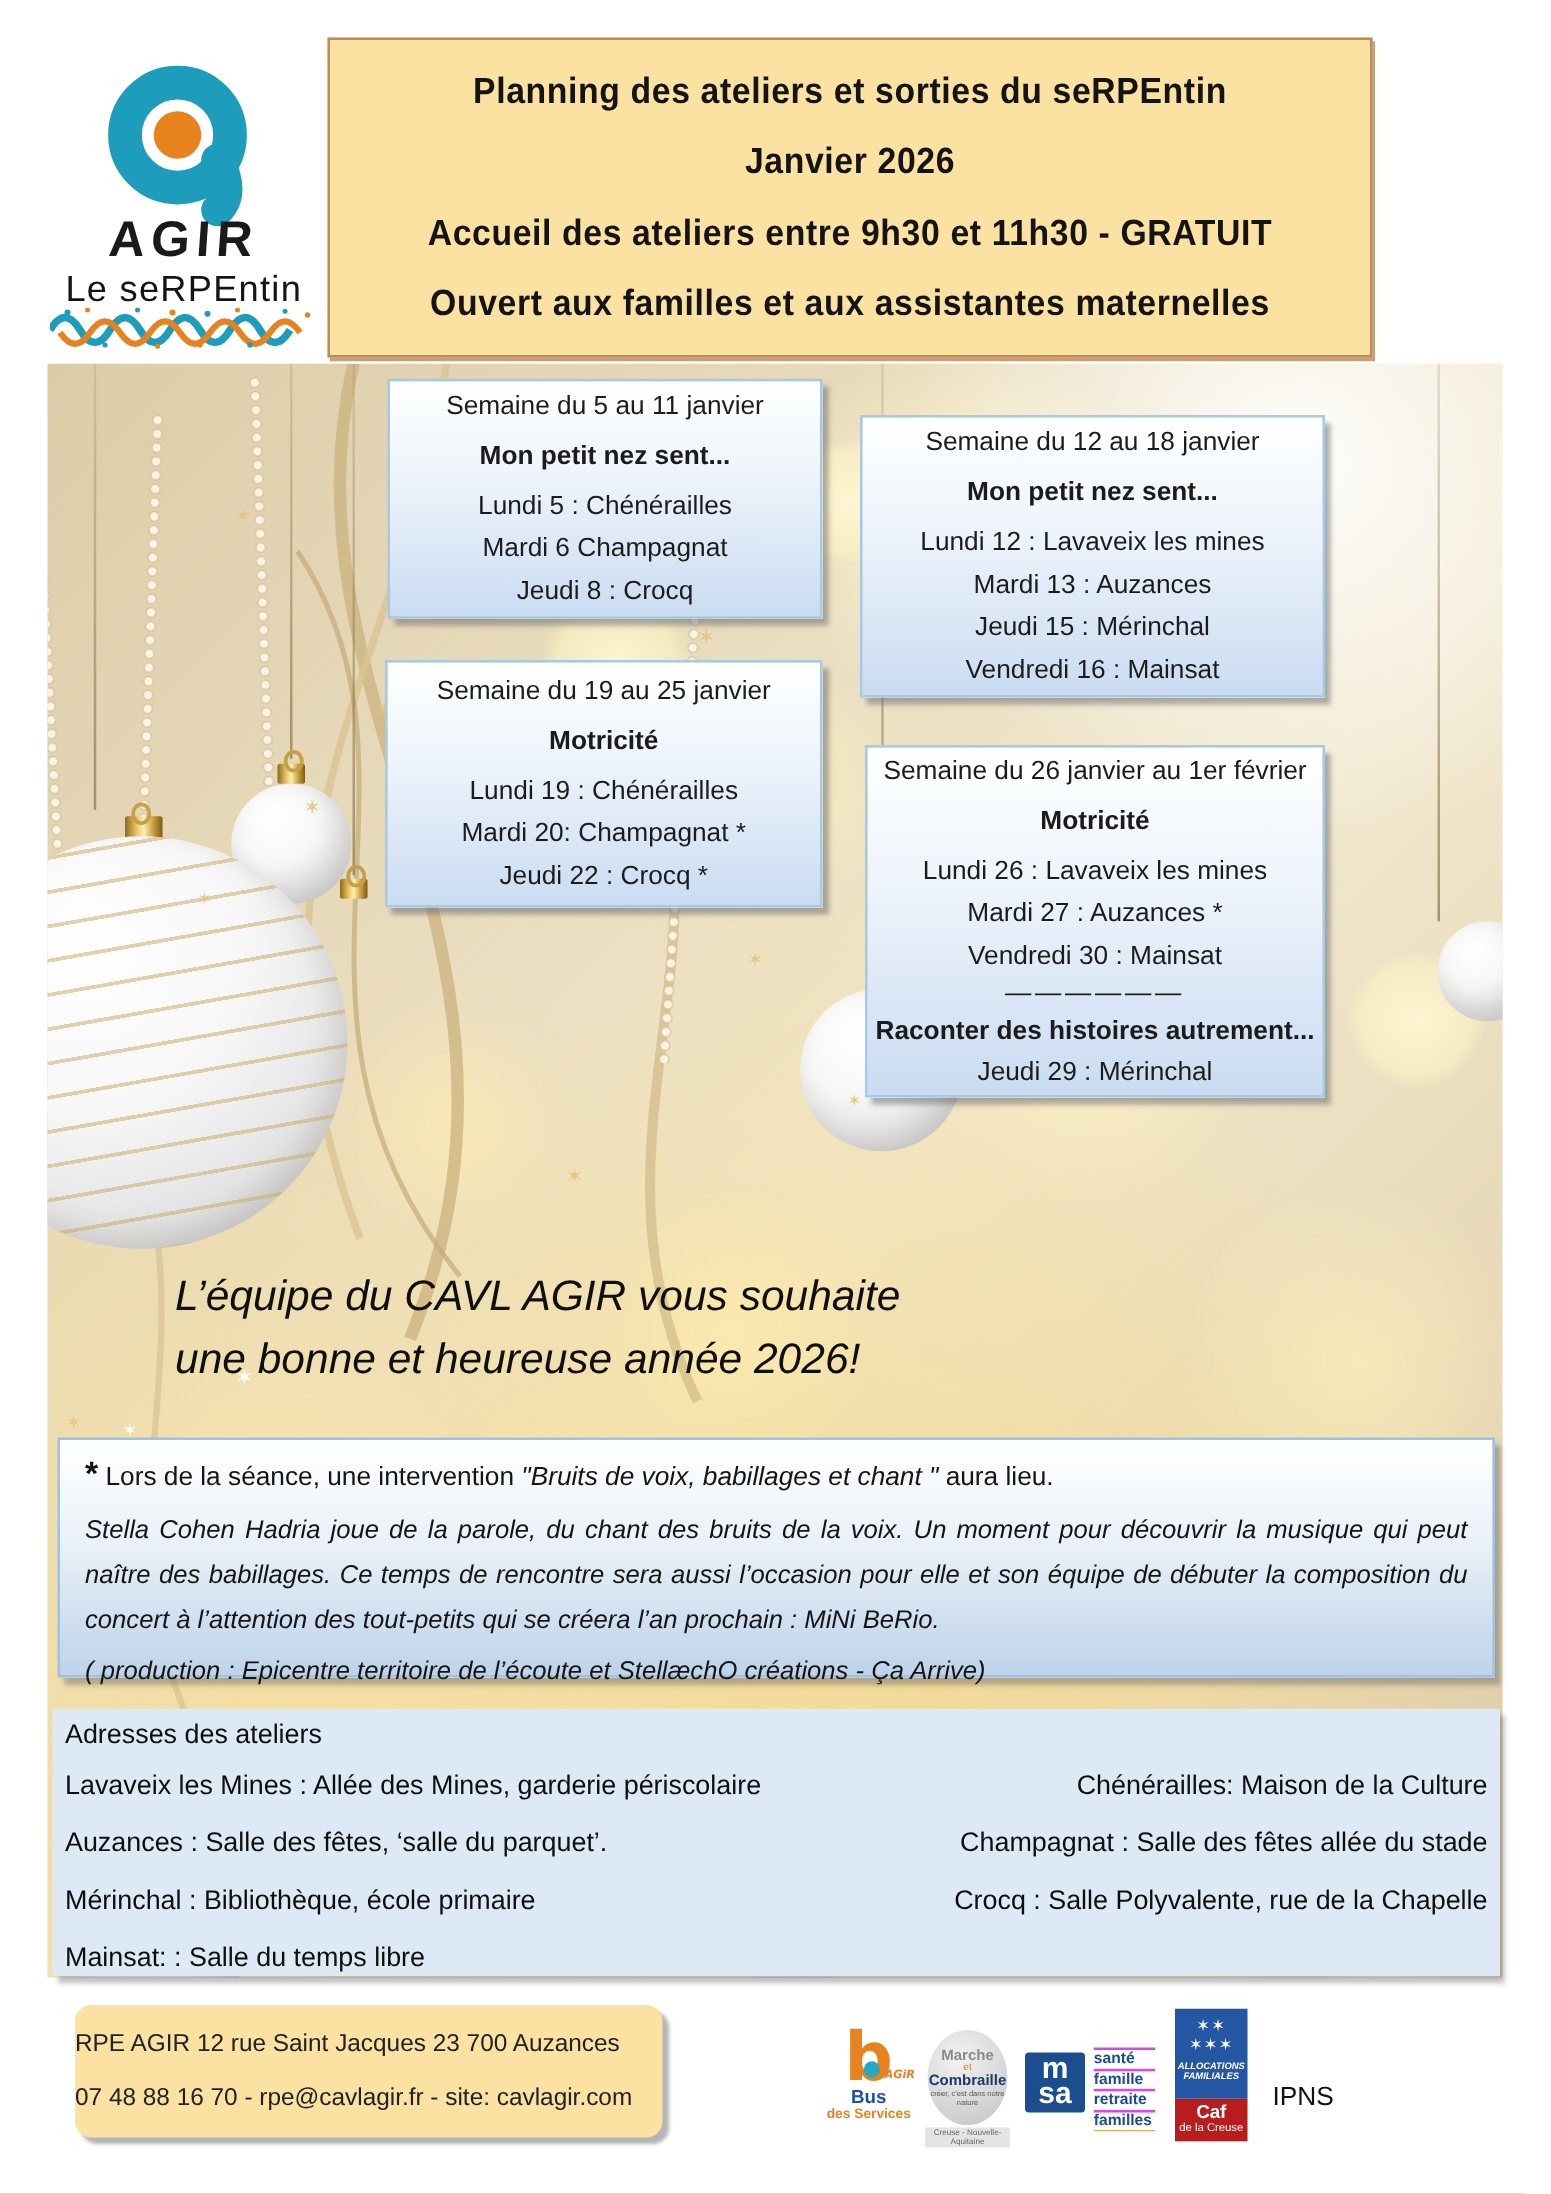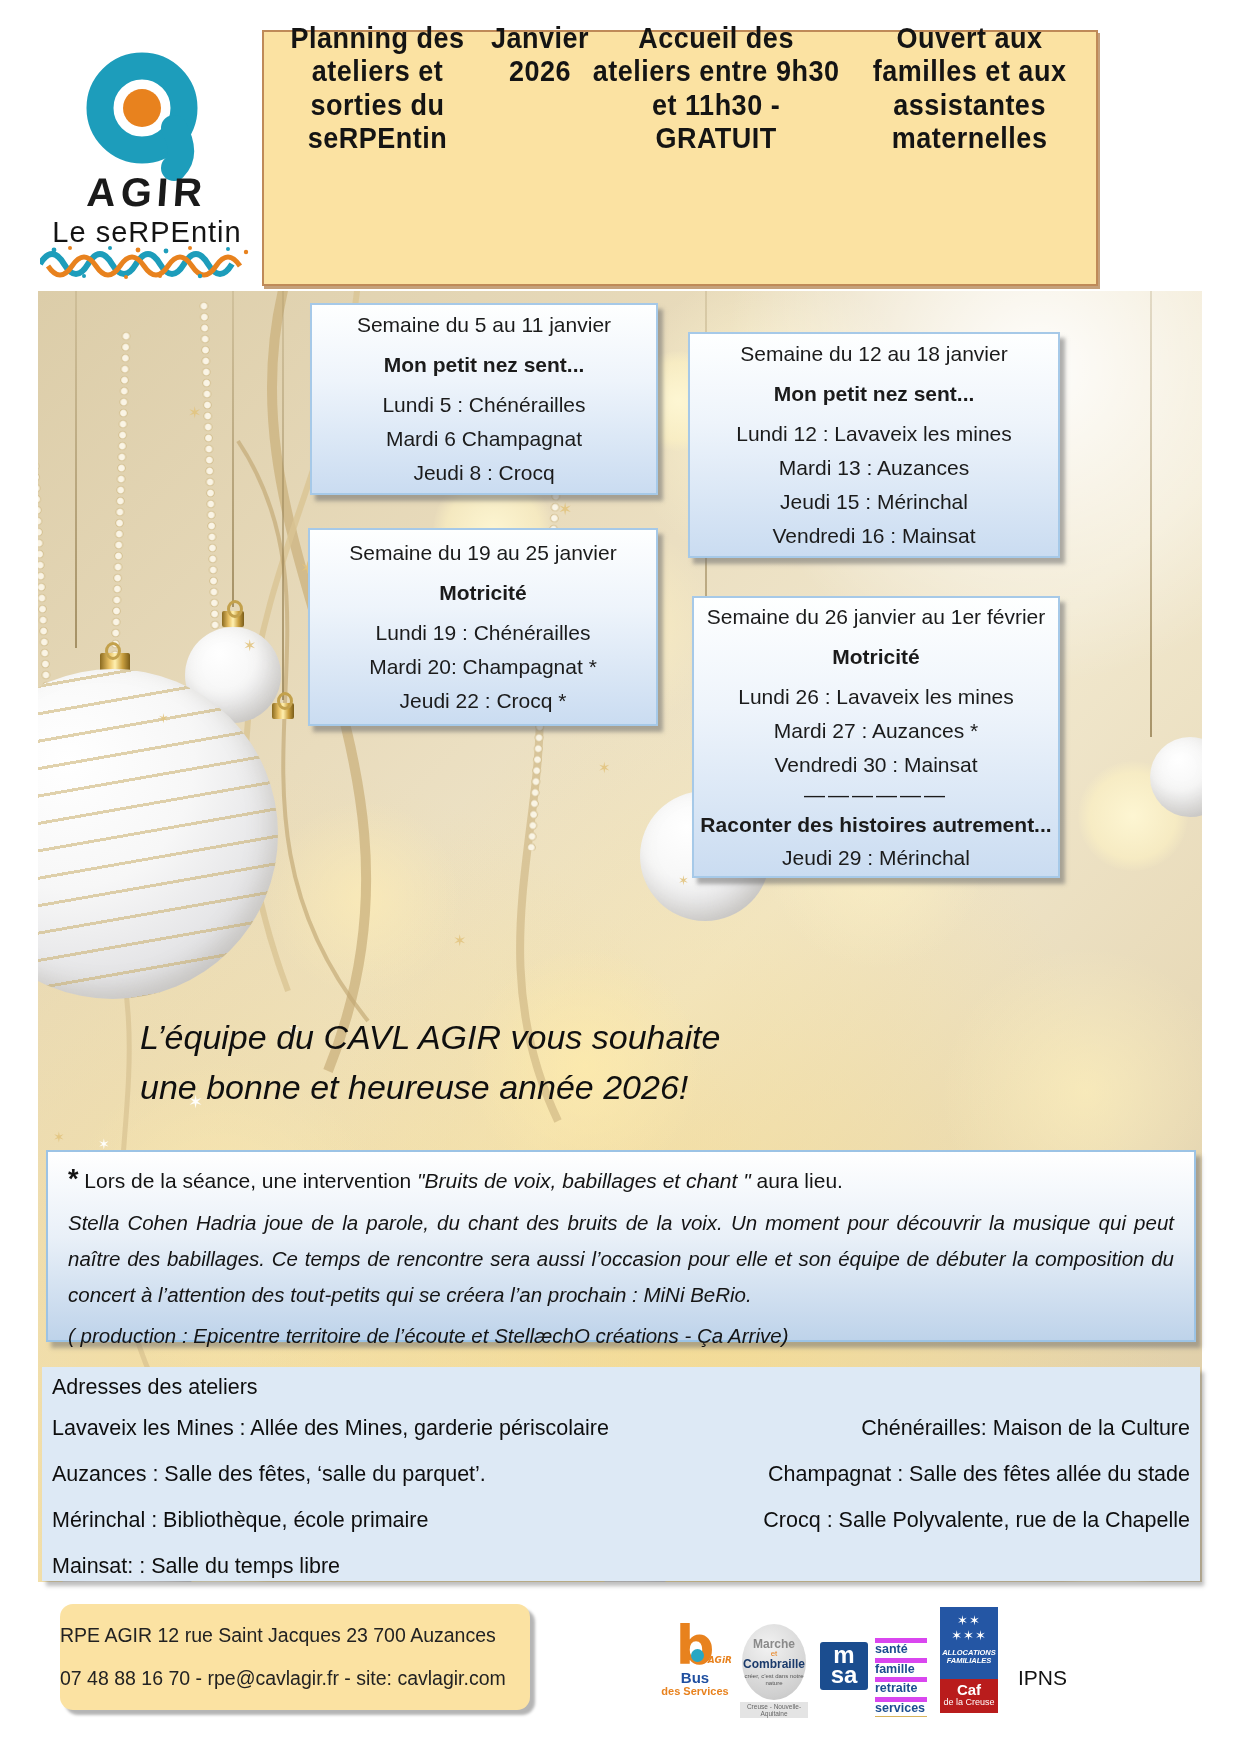--- a/index.html
+++ b/index.html
@@ -2,21 +2,21 @@
 <html><head>
 <meta charset="utf-8">
 <style>
   * { margin:0; padding:0; box-sizing:border-box; }
   body { background:#888; font-family:"Liberation Sans", sans-serif; }
   .page { position:relative; width:1241px; height:1755px; margin:0 auto; background:#ffffff; overflow:hidden; color:#151515; }
 
   
   .banner { position:absolute; left:262px; top:30px; width:836px; height:256px;
     background:#fbe2a2; border:2px solid #bf8a58; box-shadow:2px 3px 0 #c5a07a;
-    display:flex; flex-direction:row; justify-content:space-evenly;
+    display:flex; flex-direction:column; justify-content:space-evenly;
     text-align:center; font-weight:bold; font-size:27px; letter-spacing:.5px; color:#141414; }
   .banner div { transform:scaleY(1.08); }
 
   .logo-area { position:absolute; left:38px; top:38px; width:218px; height:250px; }
   .logo-mark { position:absolute; left:40px; top:8px; }
   .agir-text { position:absolute; left:0; top:132px; width:218px; text-align:center;
     font-size:40px; font-weight:bold; letter-spacing:5px; color:#1a1a1a; transform:skewX(-4deg); }
   .serpentin-text { position:absolute; left:0; top:178px; width:218px; text-align:center;
     font-size:29px; color:#141414; letter-spacing:1px; }
   .serpentin-wave { position:absolute; left:2px; top:208px; }
@@ -108,21 +108,21 @@
   .marche-l1 { font-size:12px; color:#8a8a8a; font-weight:bold; line-height:12px; }
   .marche-et { font-size:8px; color:#e8821e; line-height:8px; }
   .marche-l2 { font-size:12px; color:#1a3a6b; font-weight:bold; line-height:12px; }
   .marche-tag { font-size:6px; color:#555; line-height:7px; margin-top:3px; }
   .marche-region { font-size:6.5px; color:#666; background:#e4e4e4; margin-top:2px; padding:1px 2px; display:inline-block; }
 
   .logo-msa { position:absolute; left:820px; top:1638px; width:108px; height:62px; display:flex; }
   .msa-mark { width:48px; height:48px; margin-top:4px; background:#1b4d8f; color:#fff; text-align:center;
     font-weight:bold; line-height:20px; font-size:24px; border-radius:3px; padding-top:3px; }
   .msa-services { margin-left:7px; font-size:12.5px; font-weight:bold; color:#1b4d8f; }
-  .msa-services div { border-top:5px solid #d946ef; padding:0 2px 1px 0; line-height:13.5px; }
+  .msa-services div { border-top:2px solid #d946ef; padding:0 2px 1px 0; line-height:13.5px; }
   .msa-services div:last-child { border-bottom:1px solid #d8b35a; }
 
   .logo-caf { position:absolute; left:940px; top:1607px; width:58px; height:106px; text-align:center; }
   .caf-top { height:72px; background:#2456a4; color:#fff; padding-top:6px; }
   .caf-figs { line-height:15px; font-size:13px; letter-spacing:1px; }
   .caf-l1 { font-size:7.5px; font-style:italic; font-weight:bold; margin-top:6px; line-height:8px; }
   .caf-l2 { font-size:7.5px; font-style:italic; font-weight:bold; line-height:8px; }
   .caf-bottom { height:34px; background:#b91c1c; color:#fff; }
   .caf-b1 { font-size:15px; font-weight:bold; line-height:17px; padding-top:2px; }
   .caf-b2 { font-size:9px; line-height:9px; }
@@ -325,21 +325,21 @@
 
   <div class="logo-msa">
     <div class="msa-mark">
       <div>m</div>
       <div>sa</div>
     </div>
     <div class="msa-services">
       <div>santé</div>
       <div>famille</div>
       <div>retraite</div>
-      <div>services</div>
+      <div>familles</div>
     </div>
   </div>
 
   <div class="logo-caf">
     <div class="caf-top">
       <div class="caf-figs">
         <div>✶✶</div>
         <div>✶✶✶</div>
       </div>
       <div class="caf-l1">ALLOCATIONS</div>

